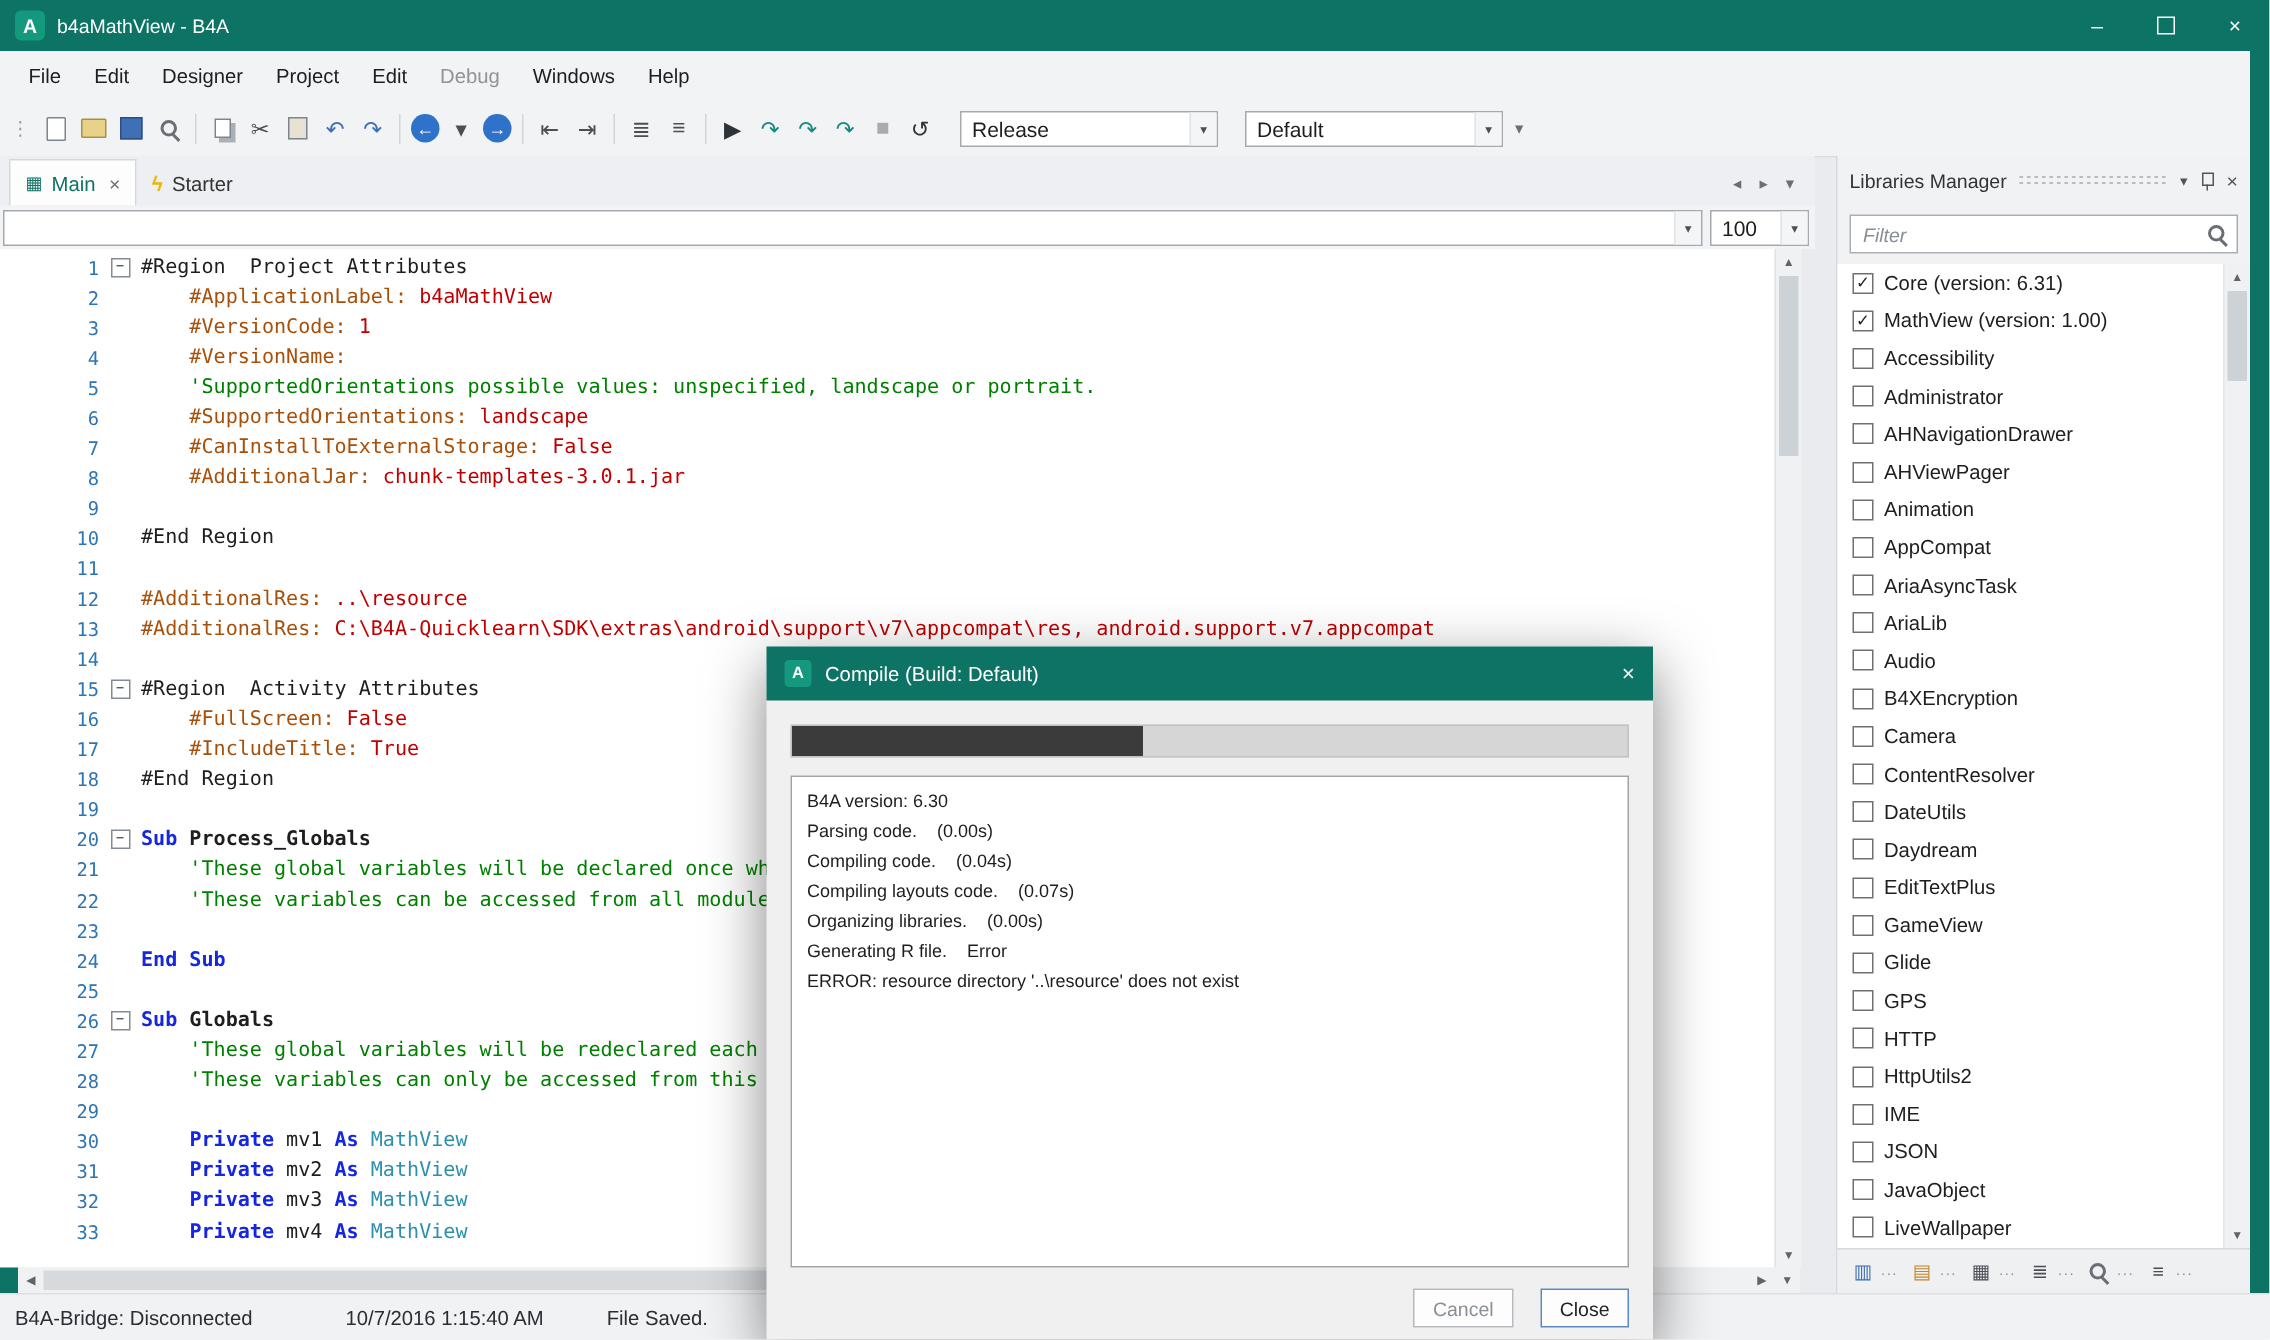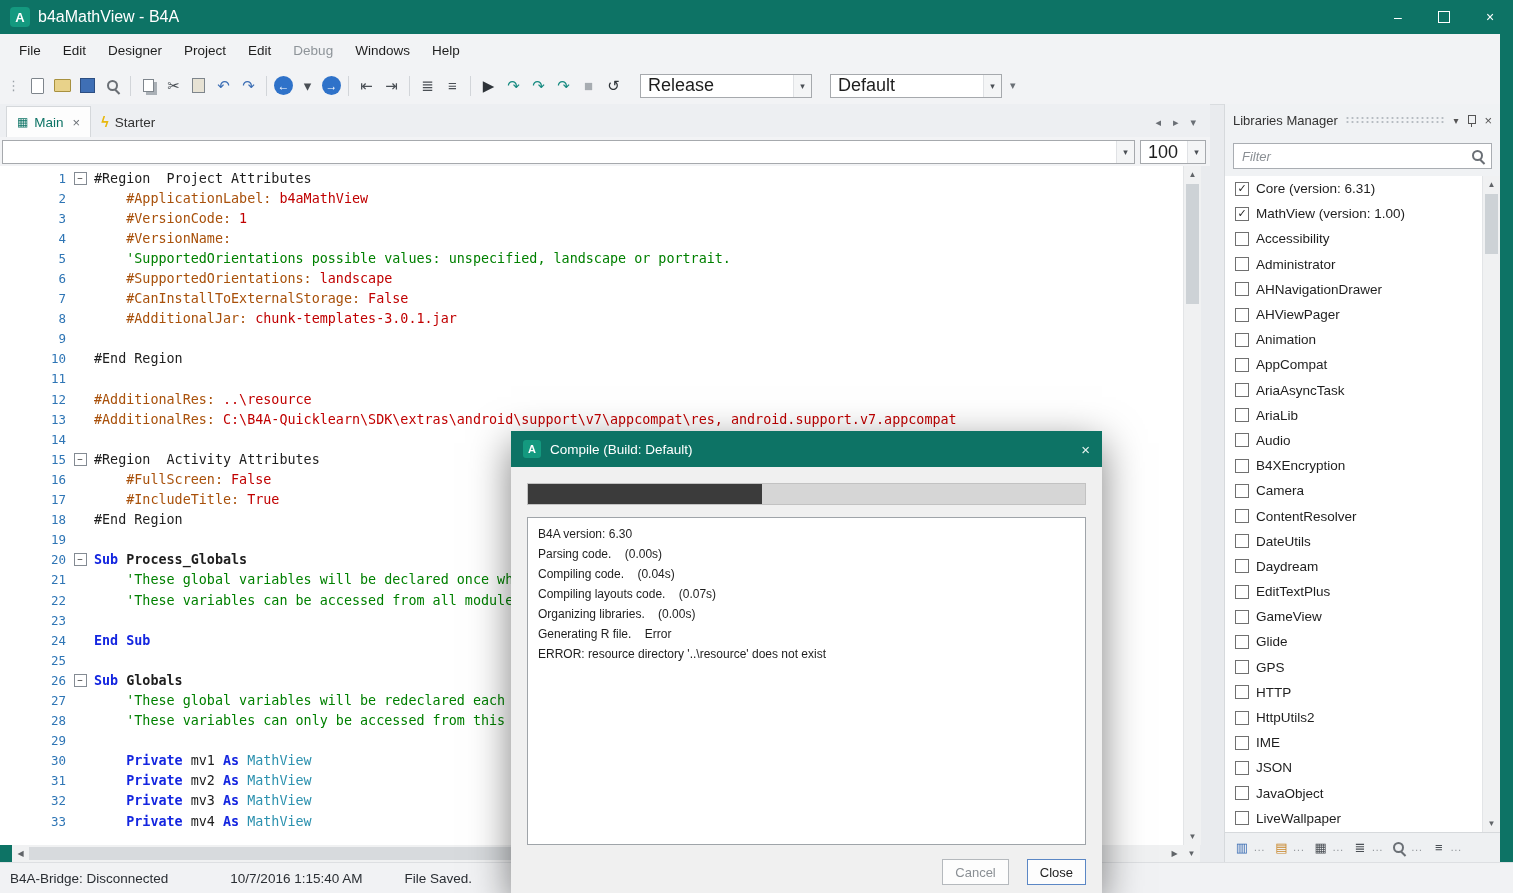--- a/index.html
+++ b/index.html
@@ -4,21 +4,21 @@
 <style>
   html,body{margin:0;padding:0}
   body{width:1513px;height:893px;overflow:hidden;position:relative;background:#e9ebee;
        font-family:"Liberation Sans",sans-serif;-webkit-font-smoothing:antialiased}
 
   
   .titlebar{position:absolute;left:0;top:0;width:1513px;height:34px;background:#0d7365;
             display:flex;align-items:center;color:#fff;z-index:5}
   .logo{width:20px;height:20px;background:#14997f;border-radius:4px;margin:0 8px 0 10px;
         display:flex;align-items:center;justify-content:center;font-weight:bold;font-size:13px;color:#fff}
-  .title{font-size:16px}
+  .title{font-size:13px}
   .winbtns{margin-left:auto;display:flex;height:100%}
   .wbtn{width:46px;height:100%;display:flex;align-items:center;justify-content:center;font-size:14px;color:#fff}
   .restore-sq{width:10px;height:10px;border:1px solid #fff;display:inline-block}
 
   
   .menubar{position:absolute;top:34px;left:0;width:1500px;height:33px;background:#f2f3f5;
            display:flex;align-items:center;padding-left:8px}
   .menu-item{padding:0 11px;font-size:13.5px;color:#1e1e1e}
   .menu-item.muted{color:#8e9499}
 
@@ -35,21 +35,21 @@
   .ic-copy::before{content:"";width:9px;height:11px;background:#fff;border:1px solid #7e858c;
                    box-shadow:3px 3px 0 0 #aab0b6}
   .ic-paste::before{content:"";width:11px;height:13px;background:#e7e2d4;border:1px solid #7e858c}
   .ic-navigate-back,.ic-navigate-forward{background:#2f72c9;border-radius:50%;color:#fff;
       width:19px;height:19px;font-size:12px;margin:0 2px}
   .mag{position:relative;width:14px;height:14px;display:inline-block}
   .mag::before{content:"";position:absolute;left:1px;top:1px;width:7px;height:7px;border:2px solid #6a6f75;border-radius:50%}
   .mag::after{content:"";position:absolute;left:10px;top:10px;width:6px;height:2px;background:#6a6f75;
               transform:rotate(45deg);transform-origin:0 0}
   .combo{background:#fff;border:1px solid #a6a9ad;display:flex;align-items:center;height:24px;box-sizing:border-box}
-  .combo-text{flex:1;padding:0 7px;font-size:18px;color:#1e1e1e;white-space:nowrap;overflow:hidden}
+  .combo-text{flex:1;padding:0 7px;font-size:14px;color:#1e1e1e;white-space:nowrap;overflow:hidden}
   .dropbtn{width:17px;height:100%;display:flex;align-items:center;justify-content:center;
            font-size:9px;color:#4a4f55;border-left:1px solid #e0e2e5;background:#f4f5f6}
   .combo-rel{width:172px;margin-left:14px}
   .combo-def{width:172px;margin-left:18px}
   .tb-overflow{margin-left:8px;color:#6a6f75;font-size:11px}
 
   
   .tabbar{position:absolute;top:104px;left:0;width:1210px;height:33px;background:#edeff2;
           display:flex;align-items:flex-end;padding-left:6px;box-sizing:border-box}
   .tab{height:30px;display:flex;align-items:center;gap:6px;padding:0 10px;font-size:13.5px;color:#333}

